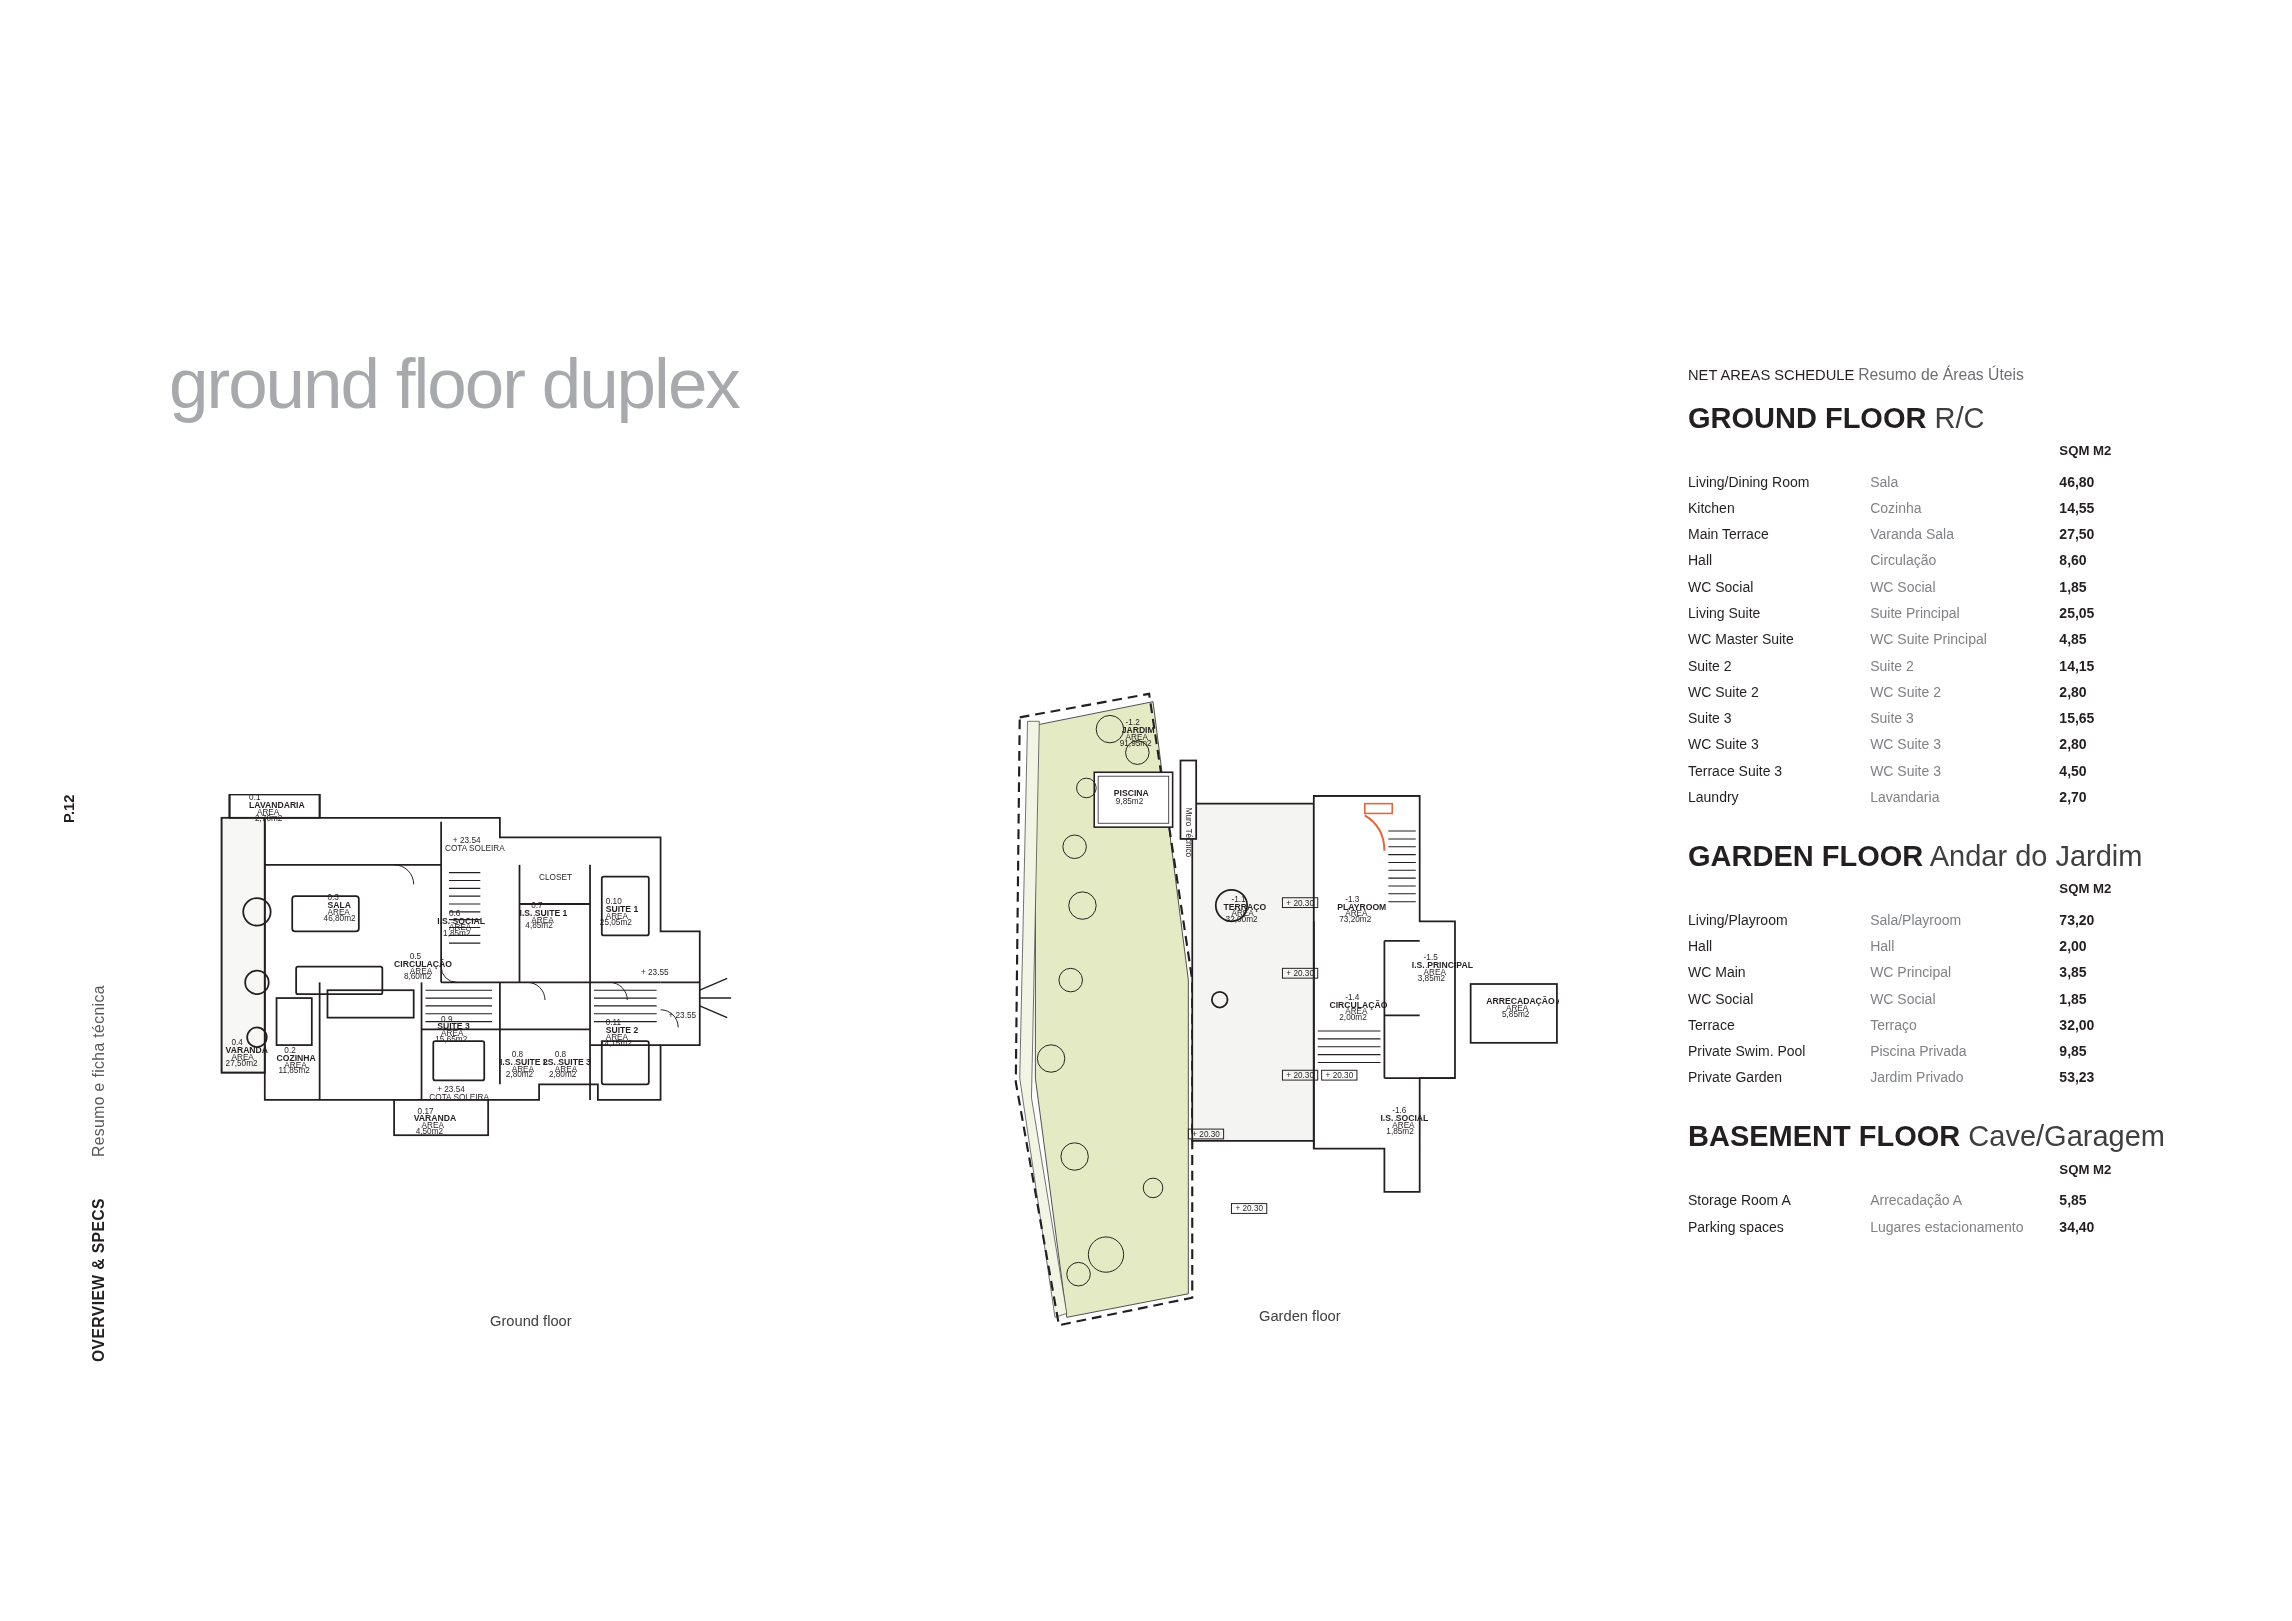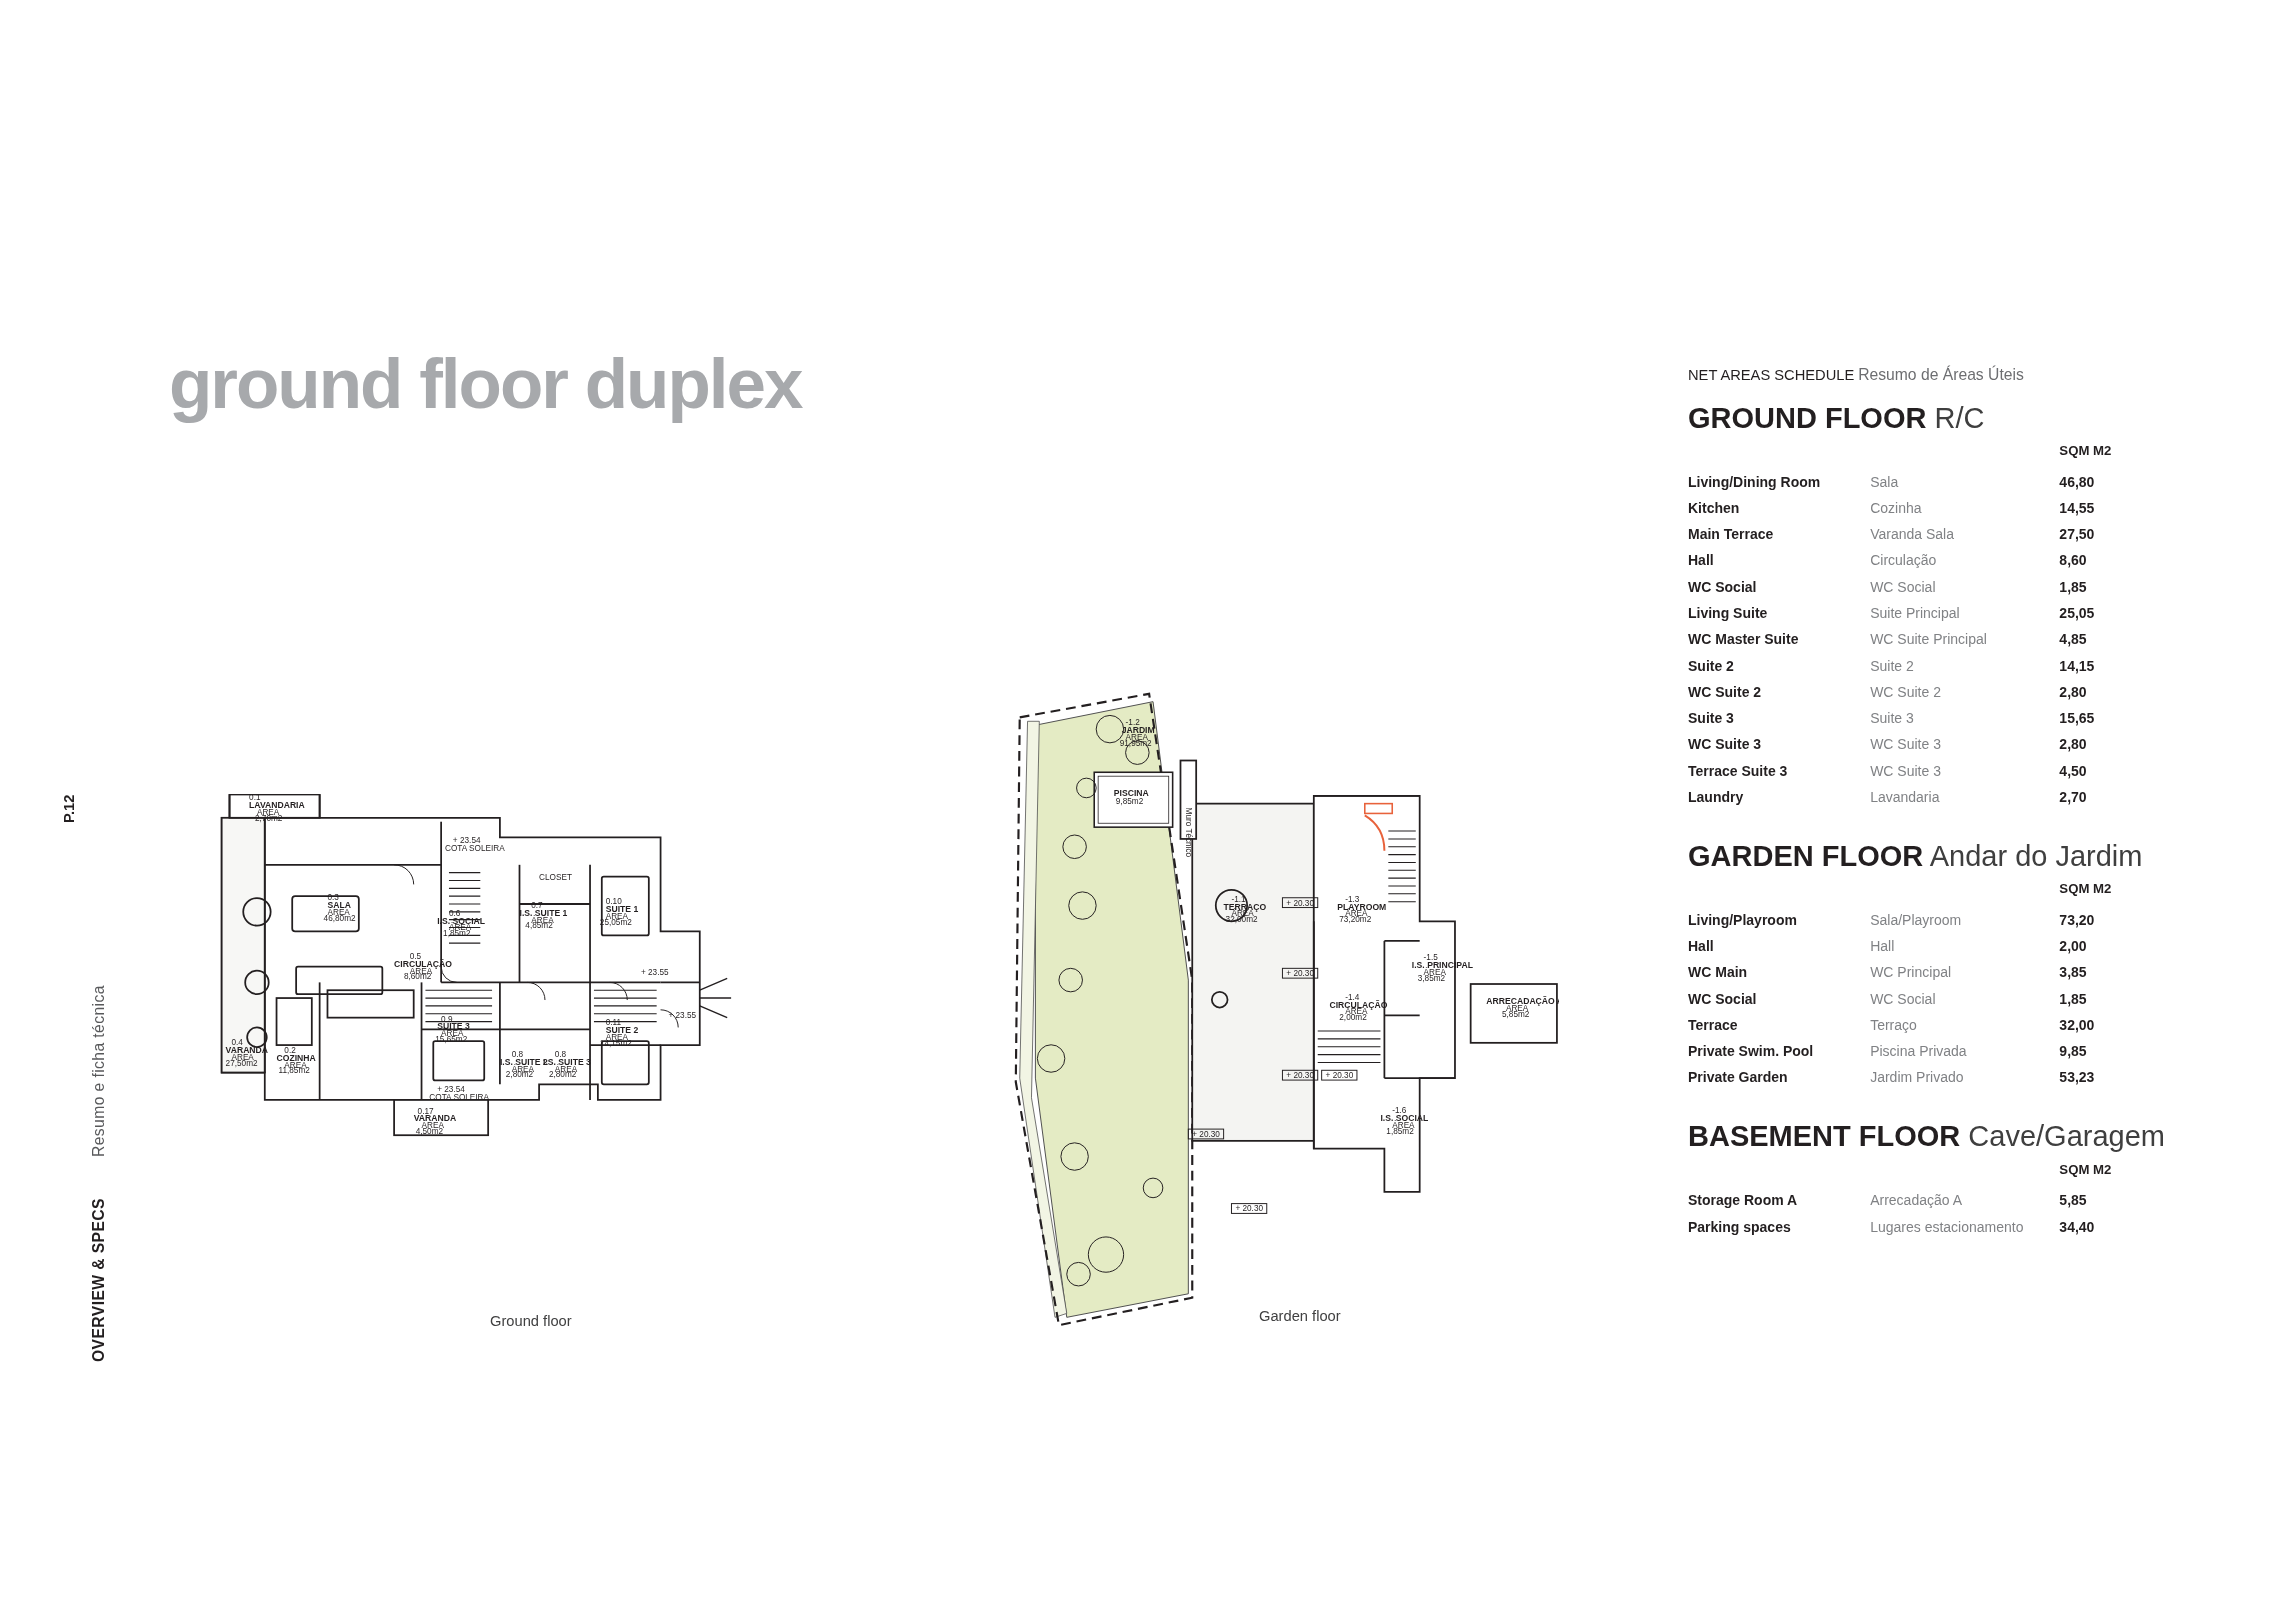--- a/index.html
+++ b/index.html
@@ -33,21 +33,21 @@
     transform-origin: left top;
     font-size: 14.7px;
     font-weight: bold;
     white-space: nowrap;
   }
 
   
   .title-block { position: absolute; left: 169px; top: 348px; }
   .main-title {
     font-size: 71px;
-    font-weight: bold;
+    font-weight: normal;
     color: #a7a9ac;
     letter-spacing: -2px;
     line-height: 1;
   }
   .sub-title {
     font-size: 37px;
     color: #a7a9ac;
     margin-top: 9.8px;
     letter-spacing: -0.5px;
   }
@@ -84,21 +84,21 @@
     padding: 4.4px 0;
     font-size: 14px;
     vertical-align: top;
     line-height: 1.25;
   }
   table.areas th.sqm {
     font-weight: bold;
     font-size: 13.2px;
     padding-bottom: 9.8px;
   }
-  table.areas td.en { font-weight: bold; }
+  table.areas td.en { font-weight: normal; }
   table.areas td.pt { color: #808285; }
   table.areas td.val { font-weight: bold; color: #231f20; }
 
   
   .plan-caption {
     position: absolute;
     font-size: 14.7px;
     color: #404041;
   }
   .plan-wrap { position: absolute; }

